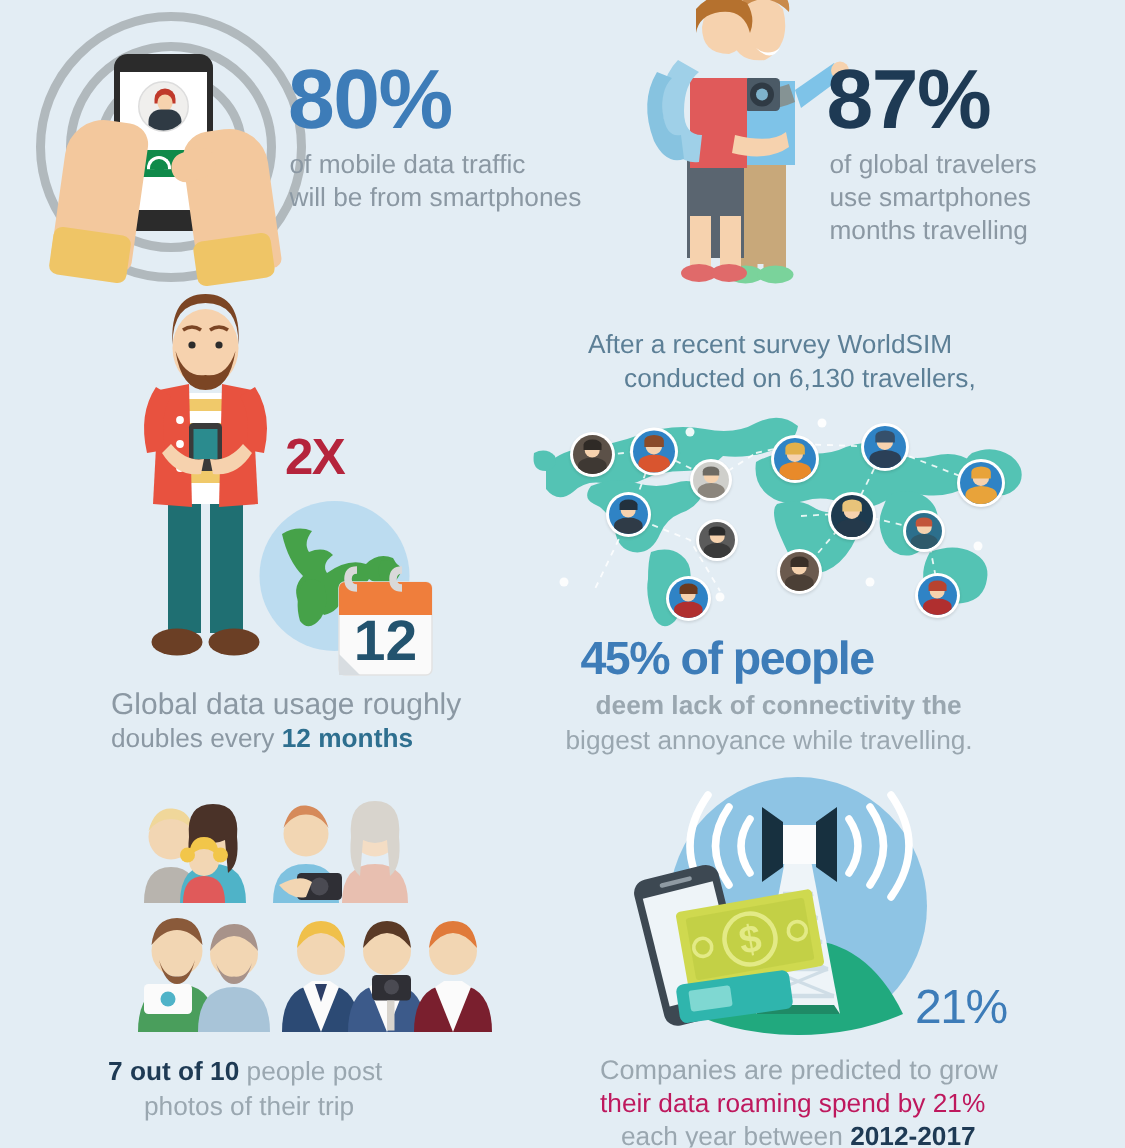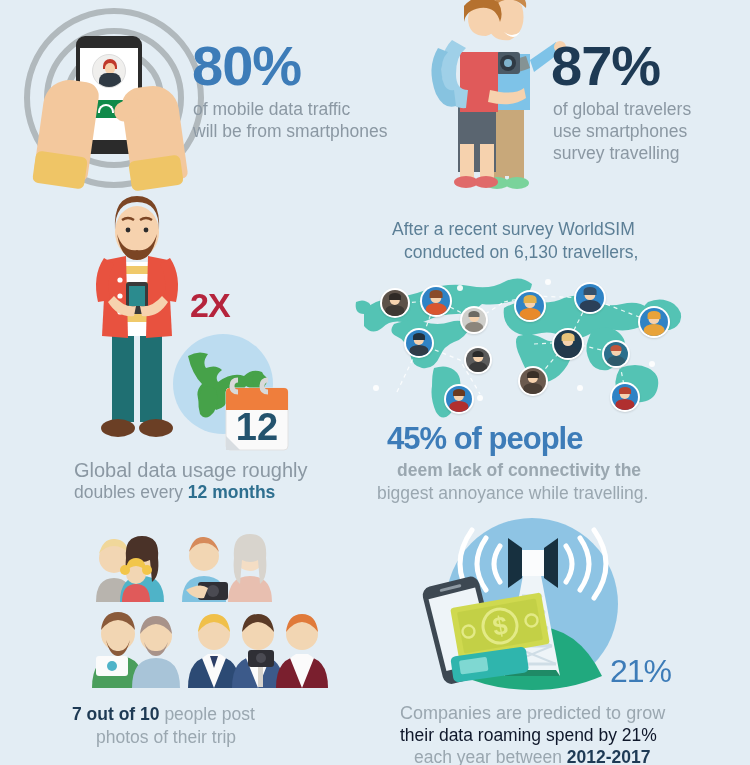--- a/index.html
+++ b/index.html
@@ -134,21 +134,21 @@
         <path d="M32 46 q-16 16 -8 48 q6 22 22 20 l2 -18 q-12 0 -12 -16 q0 -18 10 -26 Z" fill="#9fd0e8"></path>
         <path d="M18 54 q-12 20 -2 46 q8 16 20 12 l-2 -16 q-10 2 -12 -14 q-2 -16 6 -24 Z" fill="#87c3e0"></path>
         <path d="M70 96 q24 6 34 -2 l2 10 q-14 10 -38 4 Z" fill="#f6d2ae"></path>
       </g>
     </svg>
   </div>
 
   <div class="txt big-num" style="left:551px; top:38px; font-size:56px; color:#1e3a54;">87%</div>
   <div class="txt body-txt" style="left:553px; top:98px; font-size:17.5px; color:#8b98a3;">of global travelers</div>
   <div class="txt body-txt" style="left:553px; top:120px; font-size:17.5px; color:#8b98a3;">use smartphones</div>
-  <div class="txt body-txt" style="left:553px; top:142px; font-size:17.5px; color:#8b98a3;">survey travelling</div>
+  <div class="txt body-txt" style="left:553px; top:142px; font-size:17.5px; color:#8b98a3;">months travelling</div>
 
   <div id="beard-man">
     <svg width="120" height="262" viewBox="0 0 120 262">
       <rect x="34" y="128" width="22" height="98" fill="#1f6f72"></rect>
       <rect x="62" y="128" width="22" height="98" fill="#1f6f72"></rect>
       <ellipse cx="40" cy="232" rx="17" ry="9" fill="#6b3f25"></ellipse>
       <ellipse cx="78" cy="232" rx="17" ry="9" fill="#6b3f25"></ellipse>
       <rect x="34" y="104" width="50" height="36" fill="#2b8b8e"></rect>
       <path d="M30 66 L88 66 L90 140 L28 140 Z" fill="#fff"></path>
       <g>
@@ -195,21 +195,21 @@
         <text x="89" y="108" font-family="Liberation Sans, sans-serif" font-size="38" font-weight="bold" fill="#23536e" text-anchor="middle">12</text>
         <path d="M58 104 l14 14 h-14 Z" fill="#d8dde1"></path>
       </g>
     </svg>
   </div>
 
   <div class="txt body-txt" style="left:74px; top:458px; font-size:20px; color:#8b98a3;">Global data usage roughly</div>
   <div class="txt body-txt" style="left:74px; top:481px; font-size:17.5px; color:#8b98a3;"><span>doubles every </span><span style="font-weight:bold; color:#2e6f8f;">12 months</span></div>
 
   <div class="txt body-txt" style="left:392px; top:218px; font-size:17.5px; color:#5c7f96;">After a recent survey WorldSIM</div>
-  <div class="txt body-txt" style="left:404px; top:241px; font-size:17.5px; color:#5c7f96;">conducted on 6,130 travellers,</div>
+  <div class="txt body-txt" style="left:416px; top:241px; font-size:17.5px; color:#5c7f96;">conducted on 6,130 travellers,</div>
 
   <div id="world-map">
     <svg width="334" height="148" viewBox="0 0 334 148" style="position:absolute;left:0;top:0;">
       <g fill="#54c3b4">
         <path d="M12 38 q10 -10 28 -12 q18 -2 34 -8 q22 -8 44 -4 q20 4 34 -4 q16 -8 28 2 q-2 12 -16 16
                  q-18 6 -34 4 q-10 10 -26 10 q-16 0 -28 6 q-12 6 -26 2 q-12 -2 -20 6 q-10 8 -18 -2 Z"></path>
         <path d="M42 52 q16 -6 30 -2 q14 4 26 0 q12 -4 20 4 q-4 12 -16 16 q-10 4 -14 14
                  q-6 14 -18 12 q-10 -2 -12 -14 q-4 -14 -14 -18 q-8 -4 -2 -12 Z"></path>
         <path d="M82 96 q12 -4 20 2 q8 6 6 18 q-2 16 -10 26 q-8 8 -14 -2 q-6 -14 -4 -26 q0 -12 2 -18 Z"></path>
         <path d="M152 36 q14 -8 30 -6 q18 2 30 -4 q16 -6 28 2 q14 8 30 4 q16 -4 26 4 q8 8 -2 16
@@ -438,16 +438,16 @@
       </g>
       <g transform="rotate(-8 96 148)">
         <rect x="48" y="132" width="76" height="26" rx="5" fill="#2fb5ad"></rect>
         <rect x="56" y="137" width="28" height="14" rx="2" fill="#7fd8d2"></rect>
       </g>
     </svg>
   </div>
 
   <div class="txt big-num" style="left:610px; top:655px; font-size:32px; color:#3d7cb8; font-weight:normal;">21%</div>
   <div class="txt body-txt" style="left:400px; top:702px; font-size:18px; color:#9aa7b0;">Companies are predicted to grow</div>
-  <div class="txt body-txt" style="left:400px; top:724px; font-size:17.5px; color:#0f172a;">their data roaming spend by 21%</div>
+  <div class="txt body-txt" style="left:400px; top:724px; font-size:17.5px; color:#be185d;">their data roaming spend by 21%</div>
   <div class="txt body-txt" style="left:414px; top:746px; font-size:17.5px; color:#9aa7b0;"><span>each year between </span><span style="font-weight:bold; color:#1e3a54;">2012-2017</span></div>
 
 </div>
 
 </body></html>

